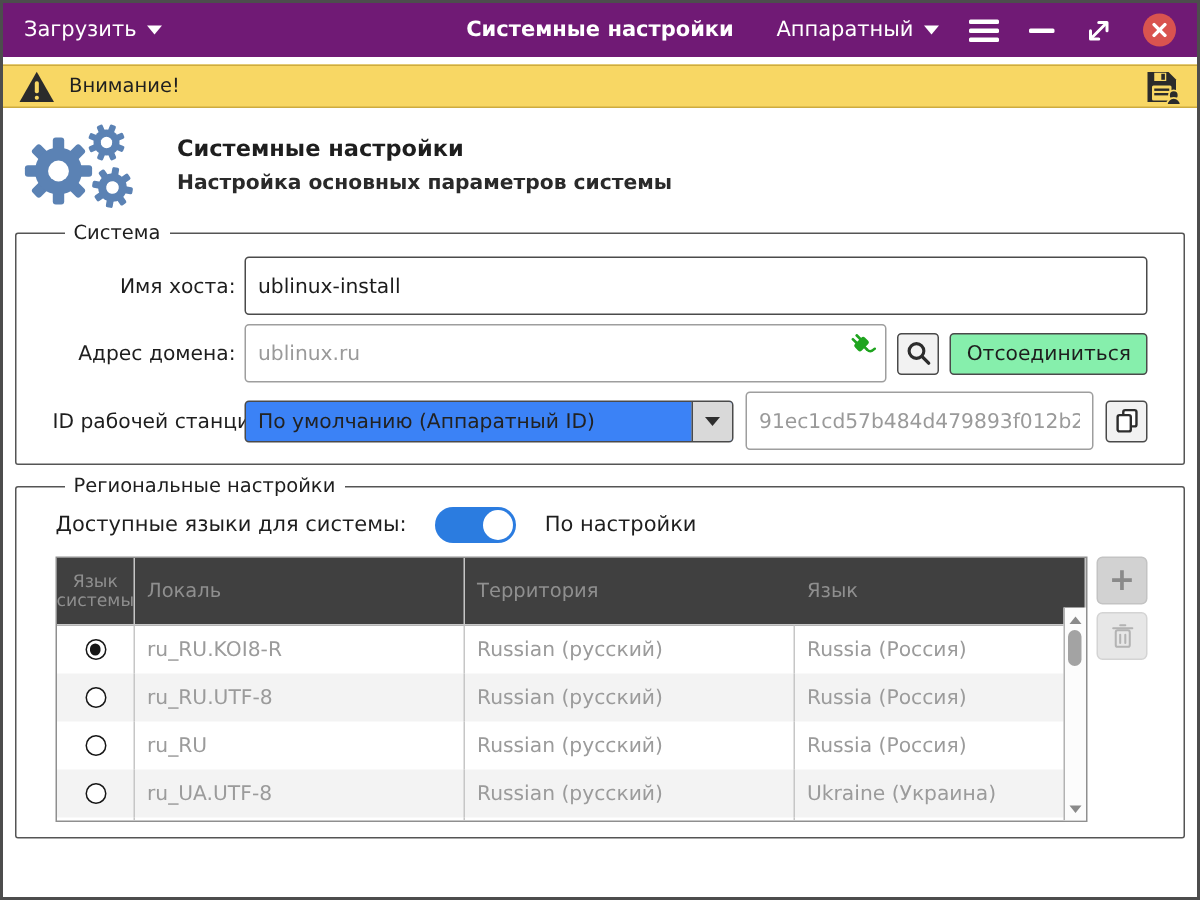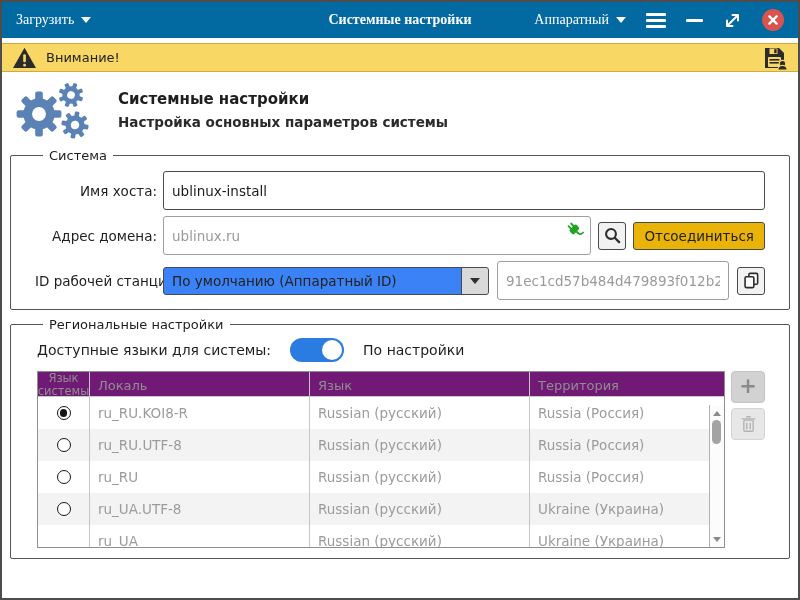--- a/index.html
+++ b/index.html
@@ -2,21 +2,21 @@
 <html><head>
 <meta charset="utf-8">
 <style>
   * { margin:0; padding:0; box-sizing:border-box; }
   html,body { width:800px; height:600px; background:#fff; }
   body { font-family:"DejaVu Sans", sans-serif; font-size:13px; color:#222; }
 
   .window { width:800px; height:600px; border:2px solid #4d4d4d; background:#fff; position:relative; overflow:hidden; }
 
   
-  .titlebar { height:36px; background:#0369a1; display:flex; align-items:center; padding:14px 14px; position:relative; color:#fff;font-family:Liberation Serif, serif; }
+  .titlebar { height:36px; background:#701a75; display:flex; align-items:center; padding:14px 14px; position:relative; color:#fff; }
   .tb-btn { display:flex; align-items:center; gap:7px; cursor:pointer; font-size:14px; }
   .caret-down { width:0; height:0; border-left:5px solid transparent; border-right:5px solid transparent; border-top:6px solid #fff; }
   .tb-title { position:absolute; left:50%; transform:translateX(-50%); font-size:14px; font-weight:bold; white-space:nowrap; }
   .tb-right { margin-left:auto; display:flex; align-items:center; gap:20px; }
   .icon-burger { display:flex; flex-direction:column; gap:3px; }
   .icon-burger div { width:20px; height:3px; background:#fff; border-radius:1px; }
   .icon-min { width:17px; height:3px; background:#fff; border-radius:1px; }
   .icon-close { width:22px; height:22px; border-radius:50%; background:#d9534f; display:flex; align-items:center; justify-content:center; }
 
   
@@ -37,40 +37,40 @@
 
   .form-row { display:flex; align-items:center; margin-top:6px; }
   .form-row label { width:122px; text-align:right; margin-right:6px; font-size:13.5px; color:#1e1e1e; white-space:nowrap; }
   input[type=text] { height:39px; border:1.5px solid #4a4a4a; border-radius:3px; padding:0 8px; font-family:"DejaVu Sans",sans-serif; font-size:13.5px; color:#1c1c1c; outline:none; background:#fff; }
   input.dim { border-color:#9e9e9e; color:#9a9a9a; }
   .grow { flex:1; }
   .with-plug { position:relative; flex:1; display:flex; }
   .with-plug input { width:100%; padding-right:30px; }
   .plug-ico { position:absolute; right:7px; top:5px; }
   .sq-btn { width:28px; height:28px; border:1.5px solid #4a4a4a; border-radius:3px; background:#f2f2f2; display:flex; align-items:center; justify-content:center; margin-left:7px; cursor:pointer; }
-  .btn-disconnect { height:28px; margin-left:7px; border:1.5px solid #4a4a4a; border-radius:3px; background:#eab308; padding:0 10px; font-size:13.5px; color:#1e1e1e; display:flex; align-items:center; cursor:pointer; white-space:nowrap; }
+  .btn-disconnect { height:28px; margin-left:7px; border:1.5px solid #4a4a4a; border-radius:3px; background:#86efac; padding:0 10px; font-size:13.5px; color:#1e1e1e; display:flex; align-items:center; cursor:pointer; white-space:nowrap; }
 
   .combobox { width:326px; height:28px; border:1.5px solid #4a4a4a; border-radius:3px; background:#3b82f6; display:flex; align-items:stretch; overflow:hidden; cursor:pointer; }
   .combo-text { flex:1; display:flex; align-items:center; padding:0 8px; font-size:13.5px; white-space:nowrap; overflow:hidden; }
   .combo-arrow { width:27px; background:#d9d9d9; border-left:1.5px solid #4a4a4a; display:flex; align-items:center; justify-content:center; }
   .caret-dark { width:0; height:0; border-left:5px solid transparent; border-right:5px solid transparent; border-top:6px solid #2e2e2e; }
   .id-input { flex:1; margin:0 8px; }
 
   
   .toggle-row { display:flex; align-items:center; gap:19px; margin:4px 0 9px 2px; }
   .toggle-label { font-size:14px; color:#1e1e1e; }
   .toggle { width:54px; height:24px; border-radius:13px; background:#b9b9b9; position:relative; cursor:pointer; flex:0 0 auto; }
   .toggle.on { background:#2b7ce0; }
   .toggle .knob { position:absolute; top:2px; left:2px; width:20px; height:20px; border-radius:50%; background:#fff; }
   .toggle.on .knob { left:auto; right:2px; }
 
   .table-zone { display:flex; gap:6px; align-items:flex-start; margin-left:2px; }
   .table-wrap { flex:1; height:177px; border:1px solid #8f8f8f; position:relative; overflow:hidden; background:#fff; }
   .loc-grid { display:grid; grid-template-columns:52px 220px 220px 1fr; }
-  .loc-head { height:25px; background:#701a75; color:#8f8f8f; border-bottom:1px solid #c9c9c9; }
+  .loc-head { height:45px; background:#404040; color:#8f8f8f; border-bottom:1px solid #c9c9c9; }
   .loc-head .cell { display:flex; align-items:center; padding:0 8px; font-size:13px; }
   .loc-head .cell.first { justify-content:center; text-align:center; font-size:11.5px; line-height:1.15; padding:0 2px; }
   .cell { border-right:1px solid #c6c6c6; height:100%; }
   .cell.last { border-right:none; }
   .loc-row { height:32px; color:#9b9b9b; font-size:13.5px; cursor:pointer; }
   .loc-row:nth-child(odd) { background:#f3f3f3; }
   .loc-row .cell { display:flex; align-items:center; padding:0 8px; white-space:nowrap; overflow:hidden; }
   .loc-row .cell.first { justify-content:center; }
   .radio { width:14px; height:14px; border:1.7px solid #161616; border-radius:50%; position:relative; background:#fff; }
   .radio.selected::after { content:''; position:absolute; inset:2.4px; background:#161616; border-radius:50%; }
@@ -230,22 +230,22 @@
         <div class="knob"></div>
       </div>
       <span class="toggle-label">По настройки</span>
     </div>
 
     <div class="table-zone">
       <div class="table-wrap">
         <div class="loc-grid loc-head">
           <div class="cell first">Язык системы</div>
           <div class="cell">Локаль</div>
+          <div class="cell last">Территория</div>
           <div class="cell">Язык</div>
-          <div class="cell last">Территория</div>
         </div>
 
         <div class="loc-grid loc-row">
           <div class="cell first">
               <span class="radio selected"></span>
             </div>
           <div class="cell">ru_RU.KOI8-R</div>
           <div class="cell">Russian (русский)</div>
           <div class="cell last">Russia (Россия)</div>
         </div>

